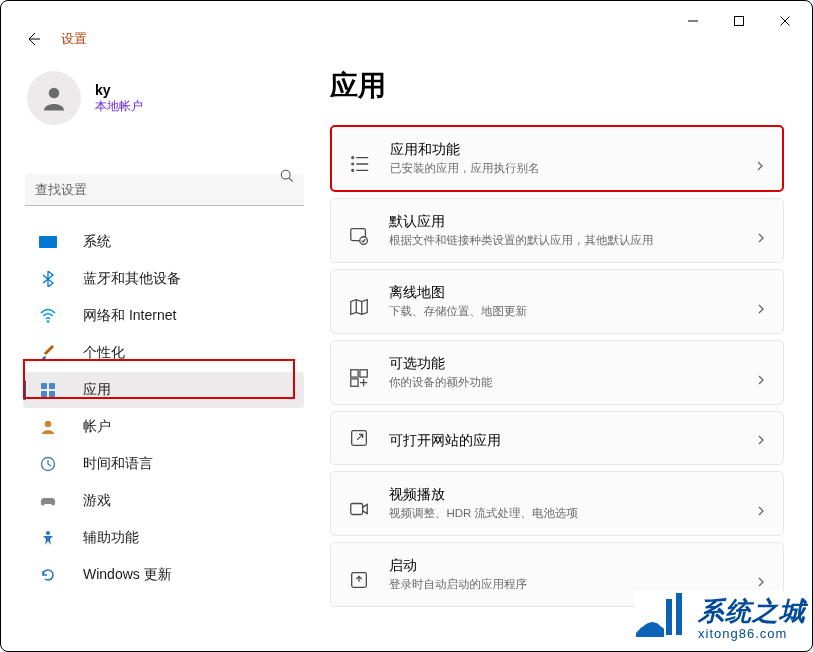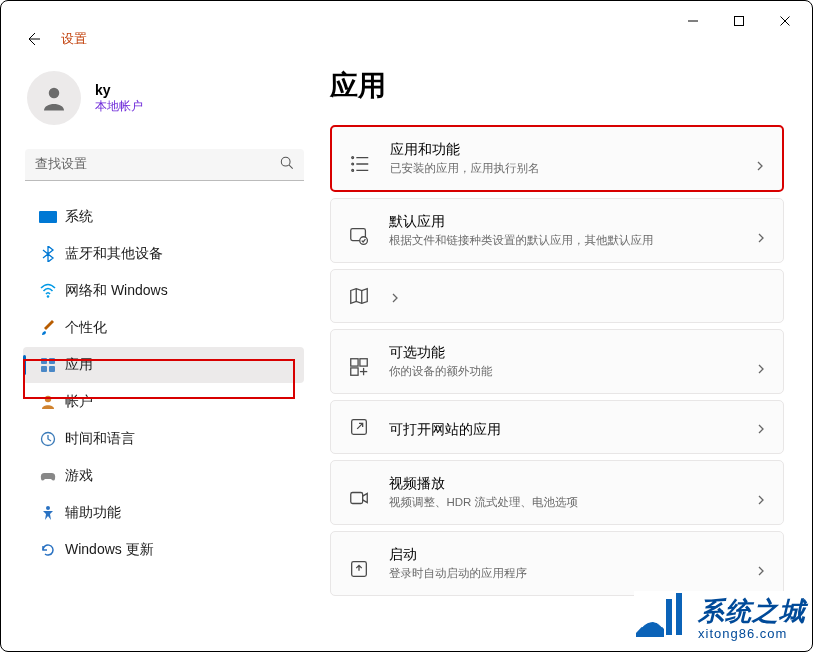--- a/index.html
+++ b/index.html
@@ -16,27 +16,27 @@
 
 .content { display: flex; padding: 18px 0 0 18px; }
 .sidebar { width: 295px; }
 .user-row { display: flex; align-items: center; gap: 14px; padding: 4px 8px 18px 8px; }
 .avatar { width: 54px; height: 54px; border-radius: 50%; background: #eceaea; display: flex; align-items: center; justify-content: center; }
 .avatar svg { width: 30px; height: 30px; fill: #6b6b6b; }
 .user-name { font-size: 14px; font-weight: 600; }
 .user-sub { font-size: 12px; color: #6d28d9; }
 
 .search-wrap { margin: 6px 10px 18px 6px; position: relative; }
-.search-input { width: 100%; padding: 8px 34px 8px 10px; border: none; border-bottom: 1px solid #bbb; background: #f6f6f6; border-radius: 4px 4px 0 0; font-size: 13px; color: #b91c1c; font-family: Liberation Mono, monospace; }
+.search-input { width: 100%; padding: 8px 34px 8px 10px; border: none; border-bottom: 1px solid #bbb; background: #f6f6f6; border-radius: 4px 4px 0 0; font-size: 13px; color: #b91c1c; font-family: Liberation Sans, sans-serif; margin-top: 25px; }
 .search-input::placeholder { color: #666; }
 .search-icon-wrap { position: absolute; right: 10px; top: 50%; transform: translateY(-50%); color: #555; }
 .search-icon-wrap svg { width: 14px; height: 14px; }
 
 .nav { margin-top: 4px; }
-.nav-item { display: flex; align-items: center; gap: 8px; padding: 9px 10px 9px 16px; border-radius: 4px; margin: 1px 10px 1px 4px; font-size: 14px; color: #1a1a1a; }
+.nav-item { display: flex; align-items: center; gap: 26px; padding: 9px 10px 9px 16px; border-radius: 4px; margin: 1px 10px 1px 4px; font-size: 14px; color: #1a1a1a; }
 .nav-item.selected { background: #eceaea; position: relative; }
 .nav-item.selected::before { content: ""; position: absolute; left: 0; top: 8px; bottom: 8px; width: 3px; background: #0067c0; border-radius: 2px; }
 .nav-icon { width: 18px; height: 18px; display: flex; align-items: center; justify-content: center; }
 .nav-icon svg { width: 16px; height: 16px; }
 .nav-icon.monitor { width: 18px; height: 12px; background: #0078d4; border-radius: 1px; }
 .nav-icon.bt { color: #0078d4; }
 .nav-icon.wifi { color: #0099e5; }
 .nav-icon.brush { color: #b85c00; }
 .nav-icon.apps-i svg { fill: #4a88c7; }
 .nav-icon.acct { color: #d0832f; }
@@ -138,21 +138,21 @@
       </div>
       <div class="nav-item">
         <span class="nav-icon wifi">
           <svg viewBox="0 0 16 16">
               <path d="M1 5 Q8 -2 15 5" fill="none" stroke="currentColor" stroke-width="1.6"></path>
               <path d="M3.5 8 Q8 3 12.5 8" fill="none" stroke="currentColor" stroke-width="1.6"></path>
               <path d="M6 11 Q8 8.5 10 11" fill="none" stroke="currentColor" stroke-width="1.6"></path>
               <circle cx="8" cy="13.5" r="1.3" fill="currentColor"></circle>
             </svg>
         </span>
-        <span>网络和 Windows</span>
+        <span>网络和 Internet</span>
       </div>
       <div class="nav-item">
         <span class="nav-icon brush">
           <svg viewBox="0 0 16 16">
               <path d="M14 2 L6 10 L4 8 L12 0 Z" fill="#b85c00"></path>
               <path d="M5 11 Q2 12 2 15 Q6 15 6 12 Z" fill="#0078d4"></path>
             </svg>
         </span>
         <span>个性化</span>
       </div>
@@ -255,20 +255,24 @@
           </svg></div>
     </div>
 
     <div class="card">
       <div class="card-icon">
         <svg viewBox="0 0 24 24" fill="none" stroke="currentColor" stroke-width="1.4">
             <path d="M3 6 L9 4 L15 6 L21 4 L21 18 L15 20 L9 18 L3 20 Z"></path>
             <line x1="9" y1="4" x2="9" y2="18"></line>
             <line x1="15" y1="6" x2="15" y2="20"></line>
           </svg>
+      </div>
+      <div class="card-text">
+        <div class="card-title">离线地图</div>
+        <div class="card-sub">下载、存储位置、地图更新</div>
       </div>
       <div class="chevron"><svg viewBox="0 0 12 12">
             <path d="M4 2 L8 6 L4 10" fill="none" stroke="currentColor" stroke-width="1.3"></path>
           </svg></div>
     </div>
 
     <div class="card">
       <div class="card-icon">
         <svg viewBox="0 0 24 24" fill="none" stroke="currentColor" stroke-width="1.4">
             <rect x="3" y="3" width="8" height="8"></rect>

